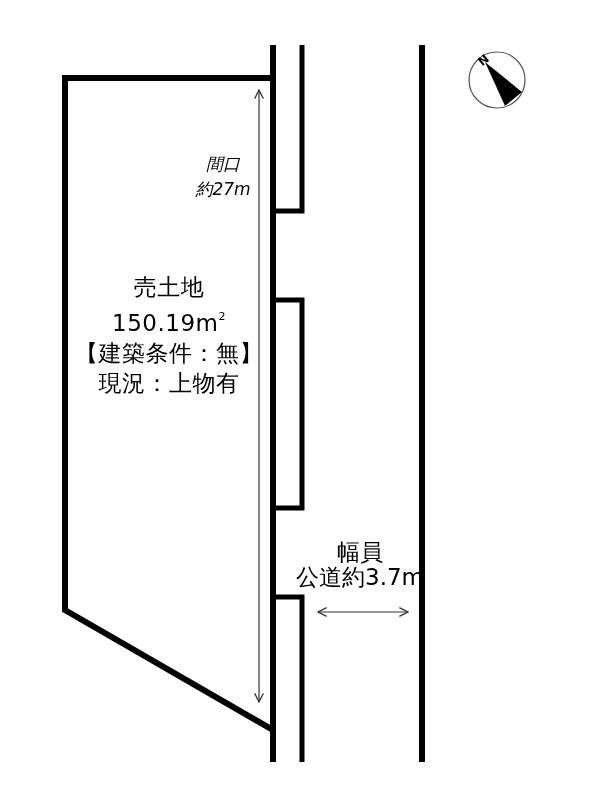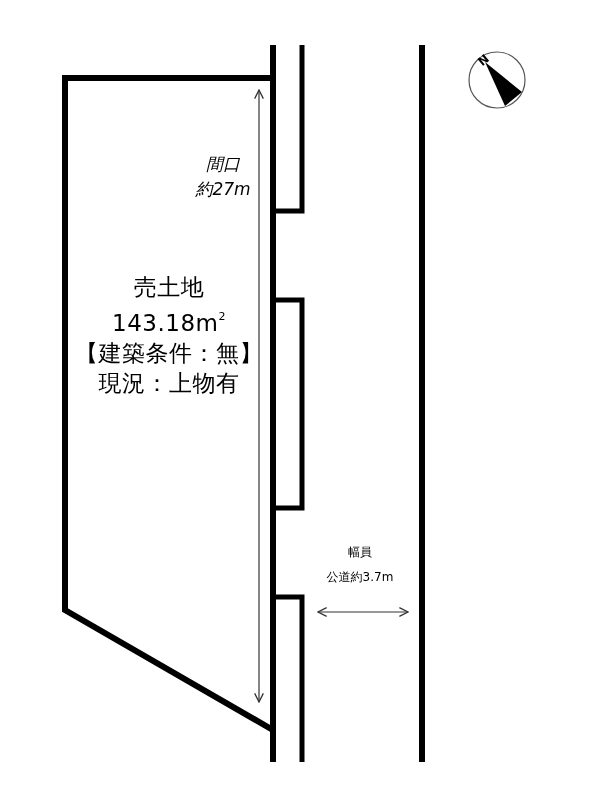--- a/index.html
+++ b/index.html
@@ -3,21 +3,21 @@
 <meta charset="utf-8">
 <style>
   html, body { margin: 0; padding: 0; background: #ffffff; }
   body { width: 600px; height: 800px; position: relative; overflow: hidden;
          font-family: "DejaVu Sans", "Liberation Sans", sans-serif; color: #000; }
   #plan { position: absolute; left: 0; top: 0; }
   .label { position: absolute; text-align: center; line-height: 1.12; white-space: nowrap; }
   .lot-info { left: 66px; top: 272px; width: 206px; font-size: 23px; letter-spacing: 0.5px; }
   .lot-info div { line-height: 30px; }
   .frontage { left: 178px; top: 152px; width: 90px; font-size: 17px; line-height: 25px; font-style: italic; }
-  .road-width { left: 290px; top: 540px; width: 140px; font-size: 12px; line-height: 25px; }
+  .road-width { left: 290px; top: 540px; width: 140px; font-size: 23px; line-height: 25px; }
   .sup { font-size: 11px; vertical-align: 11px; }
 </style>
 </head>
 <body>
 
 <svg id="plan" width="600" height="800" viewBox="0 0 600 800">
   <defs>
     <marker id="arrowOpen" viewBox="0 0 10 10" refX="9" refY="5" markerWidth="9" markerHeight="9" orient="auto-start-reverse">
       <path d="M1,1 L9,5 L1,9" fill="none" stroke="#333" stroke-width="1.2"></path>
     </marker>
@@ -41,21 +41,21 @@
 
   <g>
     <circle cx="497" cy="80" r="28" fill="#fff" stroke="#555" stroke-width="1.2"></circle>
     <polygon points="485,62 522,92 505,106" fill="#000"></polygon>
     <text x="478" y="65" font-size="12" font-weight="bold" font-family="DejaVu Sans, sans-serif" transform="rotate(-40 482 60)">N</text>
   </g>
 </svg>
 
 <div class="label lot-info">
   <div>売土地</div>
-  <div><span>143.18</span><span>m</span><span class="sup">2</span></div>
+  <div><span>150.19</span><span>m</span><span class="sup">2</span></div>
   <div>【建築条件：無】</div>
   <div>現況：上物有</div>
 </div>
 
 <div class="label frontage">
   <div>間口</div>
   <div>約27m</div>
 </div>
 
 <div class="label road-width">

